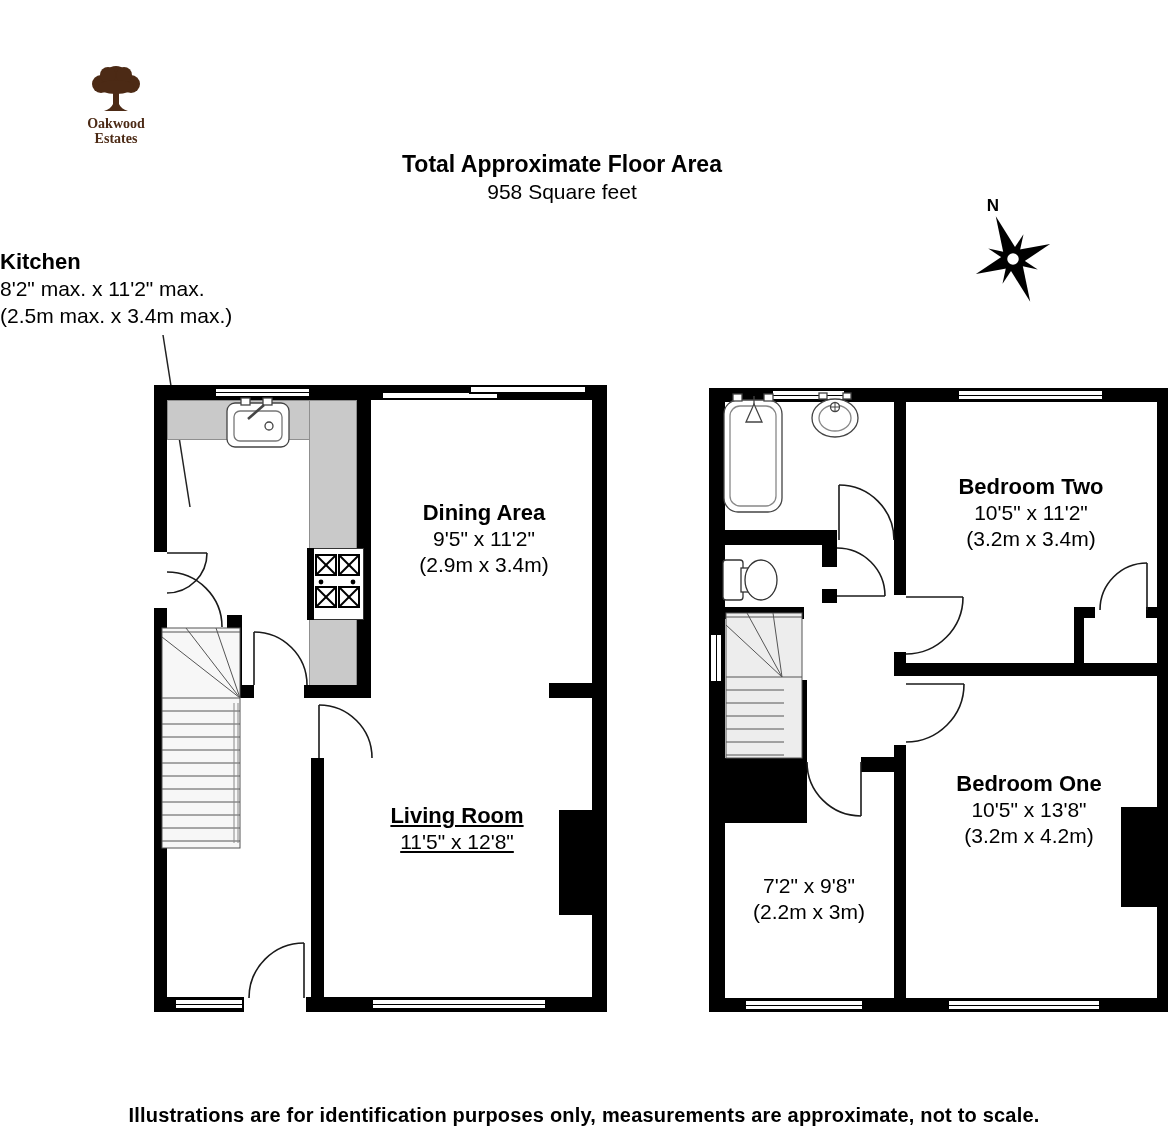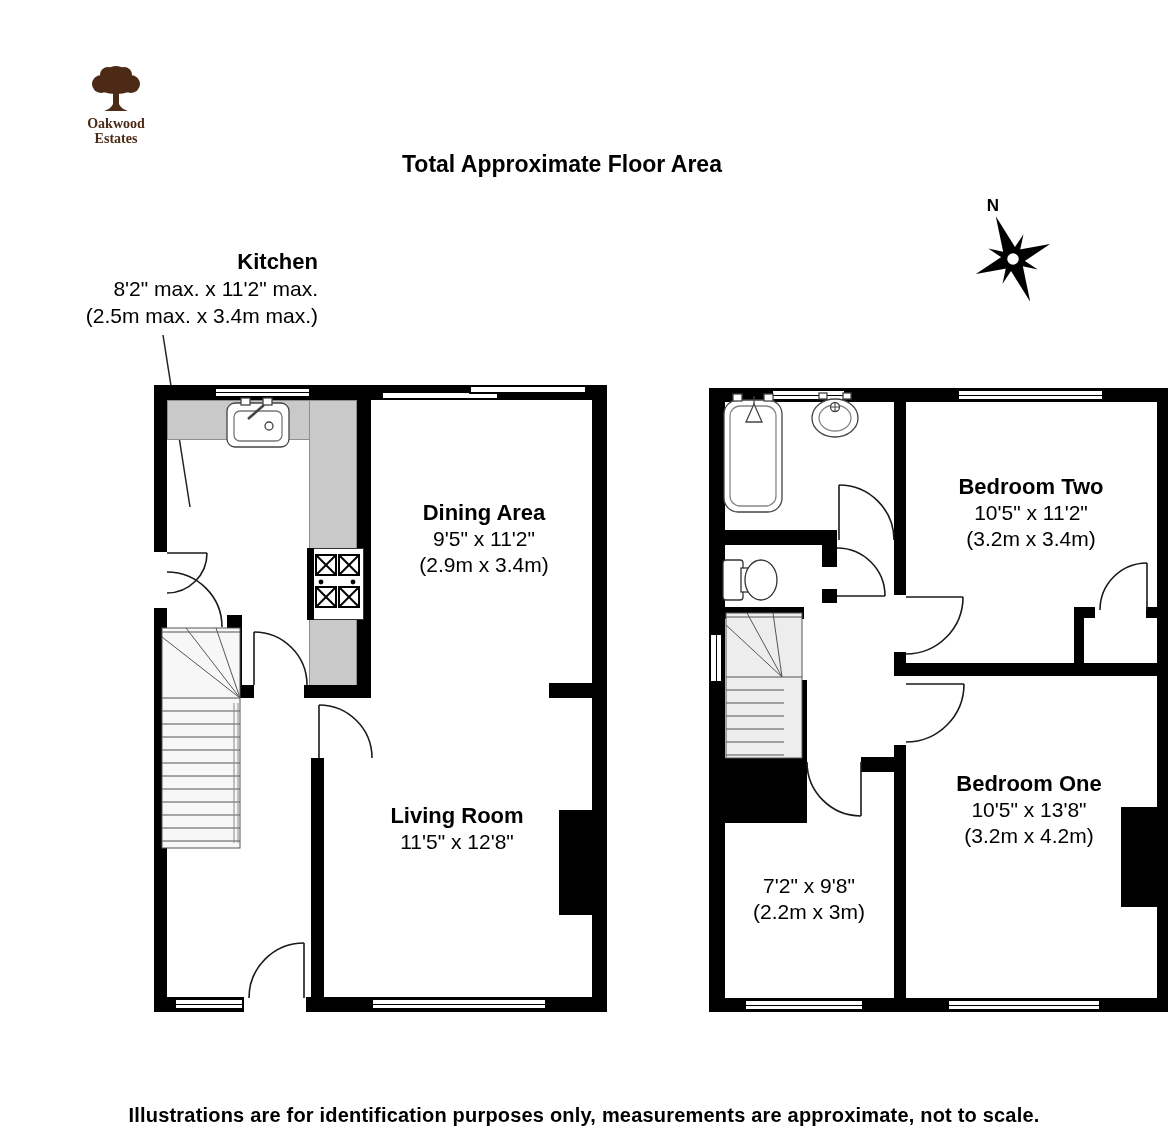--- a/index.html
+++ b/index.html
@@ -13,21 +13,21 @@
   .win-h::after{content:"";position:absolute;left:0;right:0;top:50%;height:1px;margin-top:-.5px;background:#000;}
   .win-v::after{content:"";position:absolute;top:0;bottom:0;left:50%;width:1px;margin-left:-.5px;background:#000;}
   .plan{position:absolute;margin-left:44px;}
   .plan svg.overlay{position:absolute;left:0;top:0;z-index:5;}
   .room-label{position:absolute;text-align:center;z-index:8;line-height:26px;}
   .room-name{font-weight:bold;font-size:22px;}
   .room-dims{font-size:21px;}
   .title-block{position:absolute;left:242px;top:150px;width:640px;text-align:center;line-height:28px;}
   .title-main{font-weight:bold;font-size:23px;}
   .title-sub{font-size:21px;}
-  .callout{position:absolute;left:0px;top:248px;width:310px;text-align:right;line-height:27px;margin-left:8px;}
+  .callout{position:absolute;left:0px;top:248px;width:310px;text-align:left;line-height:27px;}
   .disclaimer{position:absolute;left:0;top:1104px;width:1168px;text-align:center;
               font-weight:bold;font-size:20px;letter-spacing:.2px;}
   .logo{position:absolute;left:72px;top:66px;width:88px;text-align:center;font-weight:bold;}
   .logo-name{font-family:"Liberation Serif",serif;font-size:14px;line-height:15px;color:#4c2a15;}
   .stove{position:absolute;background:#fff;border:1px solid #333;box-sizing:border-box;}
 </style>
 </head>
 <body>
 
 <div class="page">
@@ -43,20 +43,21 @@
         <ellipse cx="28" cy="21" rx="18" ry="7"></ellipse>
         <path d="M25 26 L25 38 Q23 43 16 45 L40 45 Q33 43 31 38 L31 26 Z"></path>
       </g>
     </svg>
     <div class="logo-name">Oakwood</div>
     <div class="logo-name">Estates</div>
   </div>
 
   <div class="title-block">
     <div class="title-main">Total Approximate Floor Area</div>
+    <div class="title-sub">958 Square feet</div>
   </div>
 
   <div class="callout">
     <div class="room-name">Kitchen</div>
     <div class="room-dims">8'2" max. x 11'2" max.</div>
     <div class="room-dims">(2.5m max. x 3.4m max.)</div>
   </div>
   <svg class="abs" style="left:140px;top:330px;" width="80" height="185">
     <line x1="23" y1="5" x2="50" y2="177" stroke="#222" stroke-width="1.5"></line>
   </svg>
@@ -166,21 +167,21 @@
         <circle cx="167" cy="197" r="2.4" fill="#000" stroke="none"></circle>
         <circle cx="199" cy="197" r="2.4" fill="#000" stroke="none"></circle>
       </g>
     </svg>
 
     <div class="room-label" style="left:190px;top:115px;width:280px;">
       <div class="room-name">Dining Area</div>
       <div class="room-dims">9'5" x 11'2"</div>
       <div class="room-dims">(2.9m x 3.4m)</div>
     </div>
-    <div class="room-label" style="left:163px;top:418px;width:280px;">
+    <div class="room-label" style="left:163px;top:418px;width:280px;text-decoration:underline;">
       <div class="room-name">Living Room</div>
       <div class="room-dims">11'5" x 12'8"</div>
     </div>
   </div>
 
   <div class="plan" style="left:665px;top:388px;width:461px;height:624px;">
 
     <div class="wall" style="left:0;top:0;width:461px;height:14px;"></div>
     <div class="wall" style="left:0;top:0;width:16px;height:624px;"></div>
     <div class="wall" style="left:448px;top:0;width:13px;height:624px;"></div>

